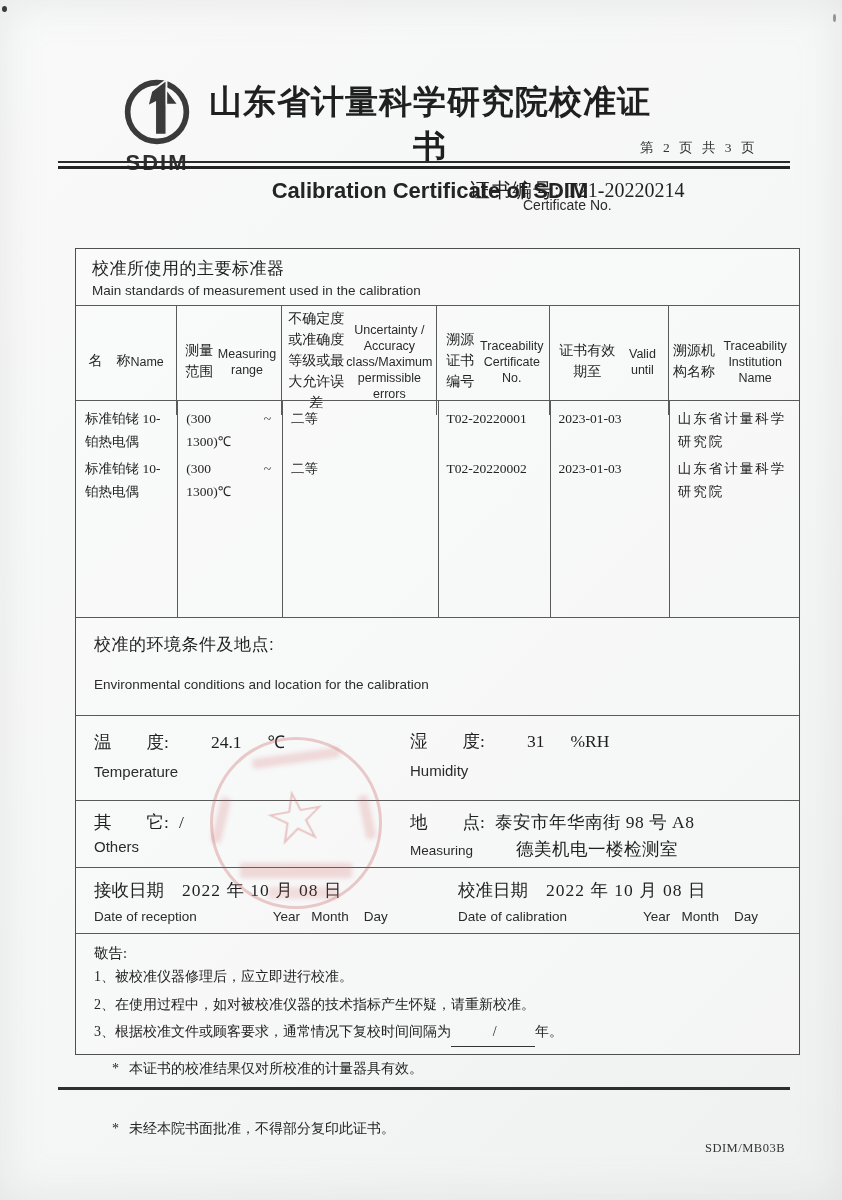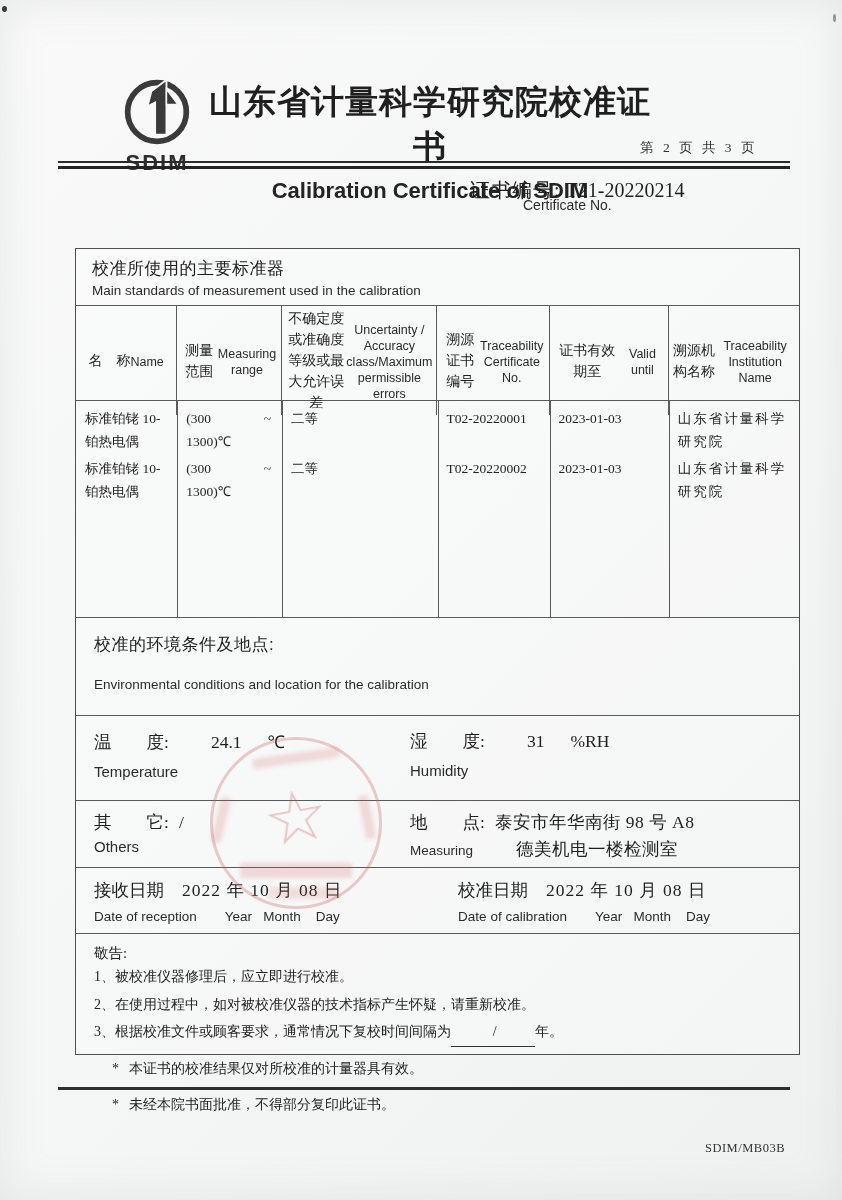--- a/index.html
+++ b/index.html
@@ -64,21 +64,21 @@
   .secF{height:67px;display:grid;grid-template-columns:46% 54%;padding:9px 18px 0;}
   .loc-row{display:flex;align-items:baseline;font-size:17.5px;color:#1f1f1f;}
   .loc-row .loc-val{margin-left:10px;letter-spacing:.5px;}
   .loc-row2{margin-top:3px;}
   .loc-en{font-family:"Liberation Sans",sans-serif;font-size:13.5px;color:#2b2b2b;min-width:86px;display:inline-block;}
 
   .secG{height:66px;display:grid;grid-template-columns:53% 47%;padding:10px 18px 0;}
   .date-line{font-size:17.5px;color:#1f1f1f;display:flex;align-items:baseline;}
   .date-line .dval{margin-left:18px;letter-spacing:1px;}
   .date-en{font-family:"Liberation Sans",sans-serif;font-size:13.5px;color:#2b2b2b;
-    margin-top:7px;display:flex;}
+    margin-top:7px;display:flex;gap:48px;}
   .date-en .du{margin-left:28px;white-space:pre;}
 
   .secH{height:122px;padding:10px 18px 0;border-bottom:none;}
   .notice-title{font-size:14.5px;color:#222;}
   .notice-item{font-size:14px;line-height:27.5px;color:#232323;}
   .blank{display:inline-block;width:84px;border-bottom:1px solid #333;text-align:center;white-space:pre;}
 
   
   .stamp{position:absolute;left:210px;top:737px;width:172px;height:172px;pointer-events:none;z-index:5;}
   .stamp-ring{position:absolute;inset:0;border:3px solid rgba(199,88,88,.30);border-radius:50%;}
@@ -277,21 +277,21 @@
     <div class="stamp-ring"></div>
     <div class="stamp-star">☆</div>
     <div class="smudge" style="left:30px;top:126px;width:112px;height:15px;"></div>
     <div class="smudge" style="left:42px;top:16px;width:88px;height:10px;transform:rotate(-8deg);"></div>
     <div class="smudge" style="left:6px;top:60px;width:10px;height:46px;transform:rotate(14deg);"></div>
     <div class="smudge" style="left:152px;top:58px;width:10px;height:44px;transform:rotate(-12deg);"></div>
     <div class="smudge" style="left:58px;top:150px;width:70px;height:12px;opacity:.8;"></div>
   </div>
 
   <div class="footer-rule"></div>
-  <div class="fnote" style="top:1096px;">
+  <div class="fnote" style="top:1120px;">
     <span class="star">*</span><span>未经本院书面批准，不得部分复印此证书。</span>
   </div>
   <div class="fnote" style="top:1060px;">
     <span class="star">*</span><span>本证书的校准结果仅对所校准的计量器具有效。</span>
   </div>
   <div class="form-code">SDIM/MB03B</div>
 
 </div>
 
 </body></html>

